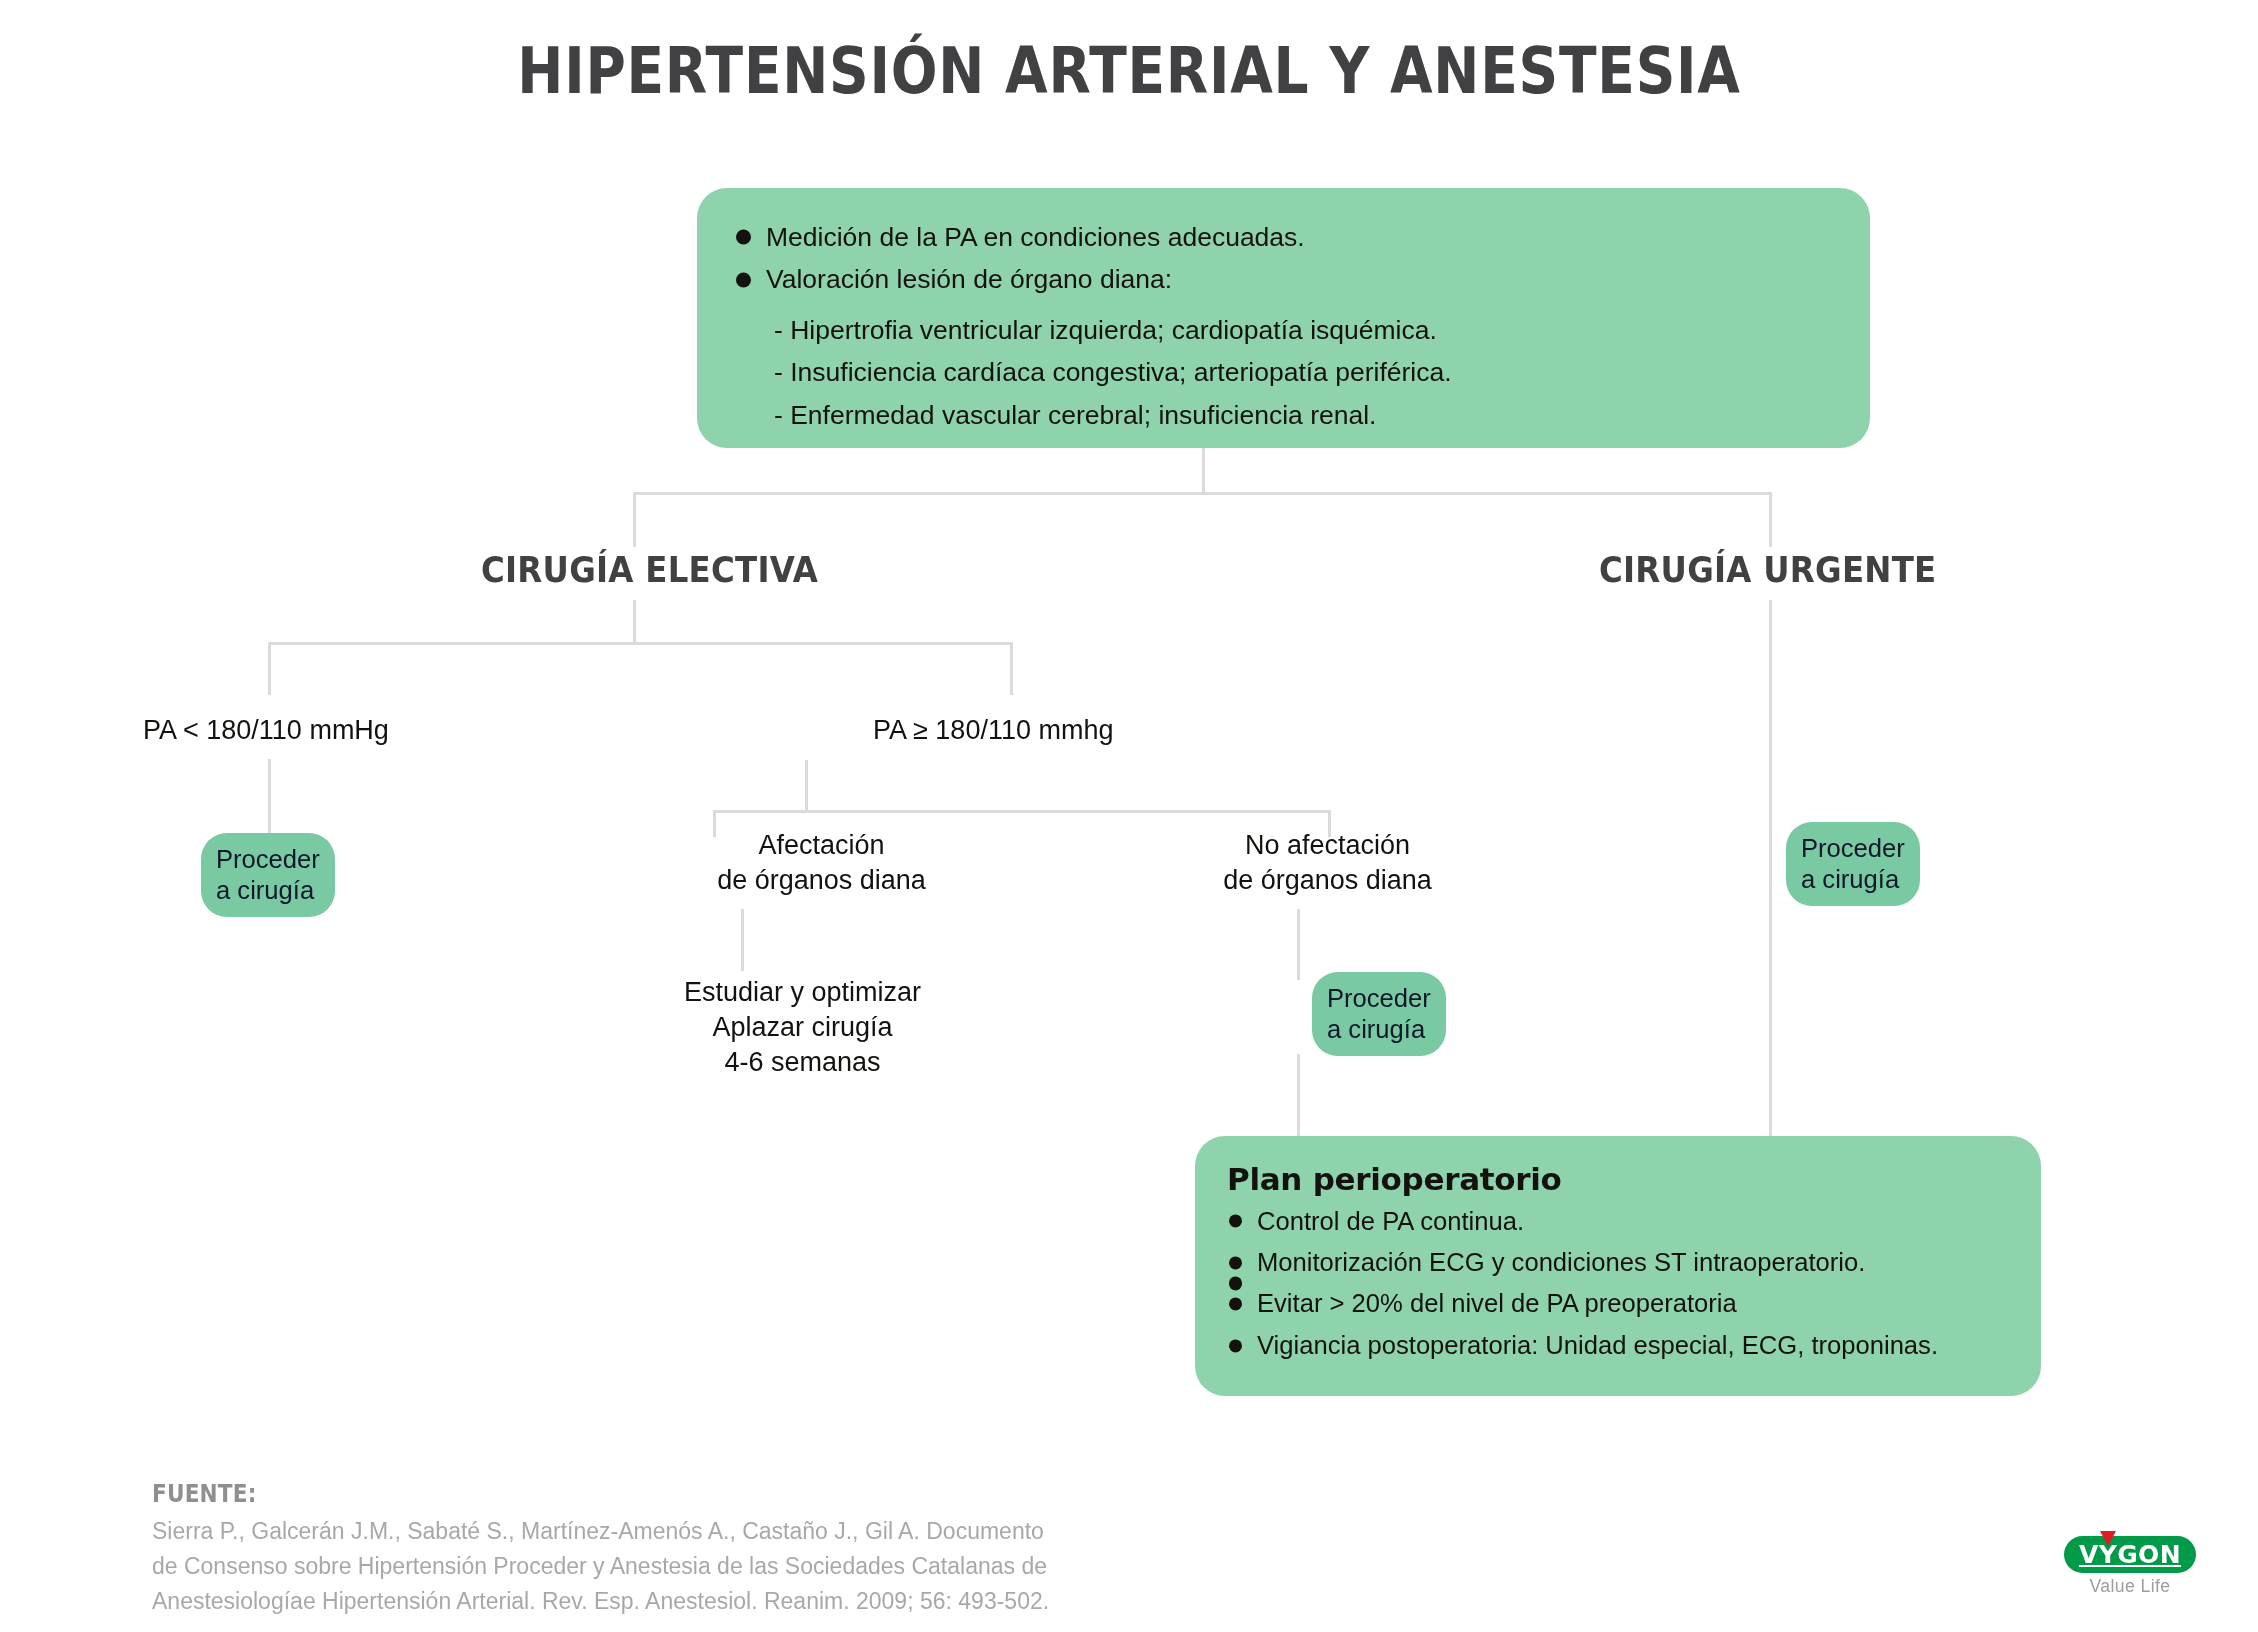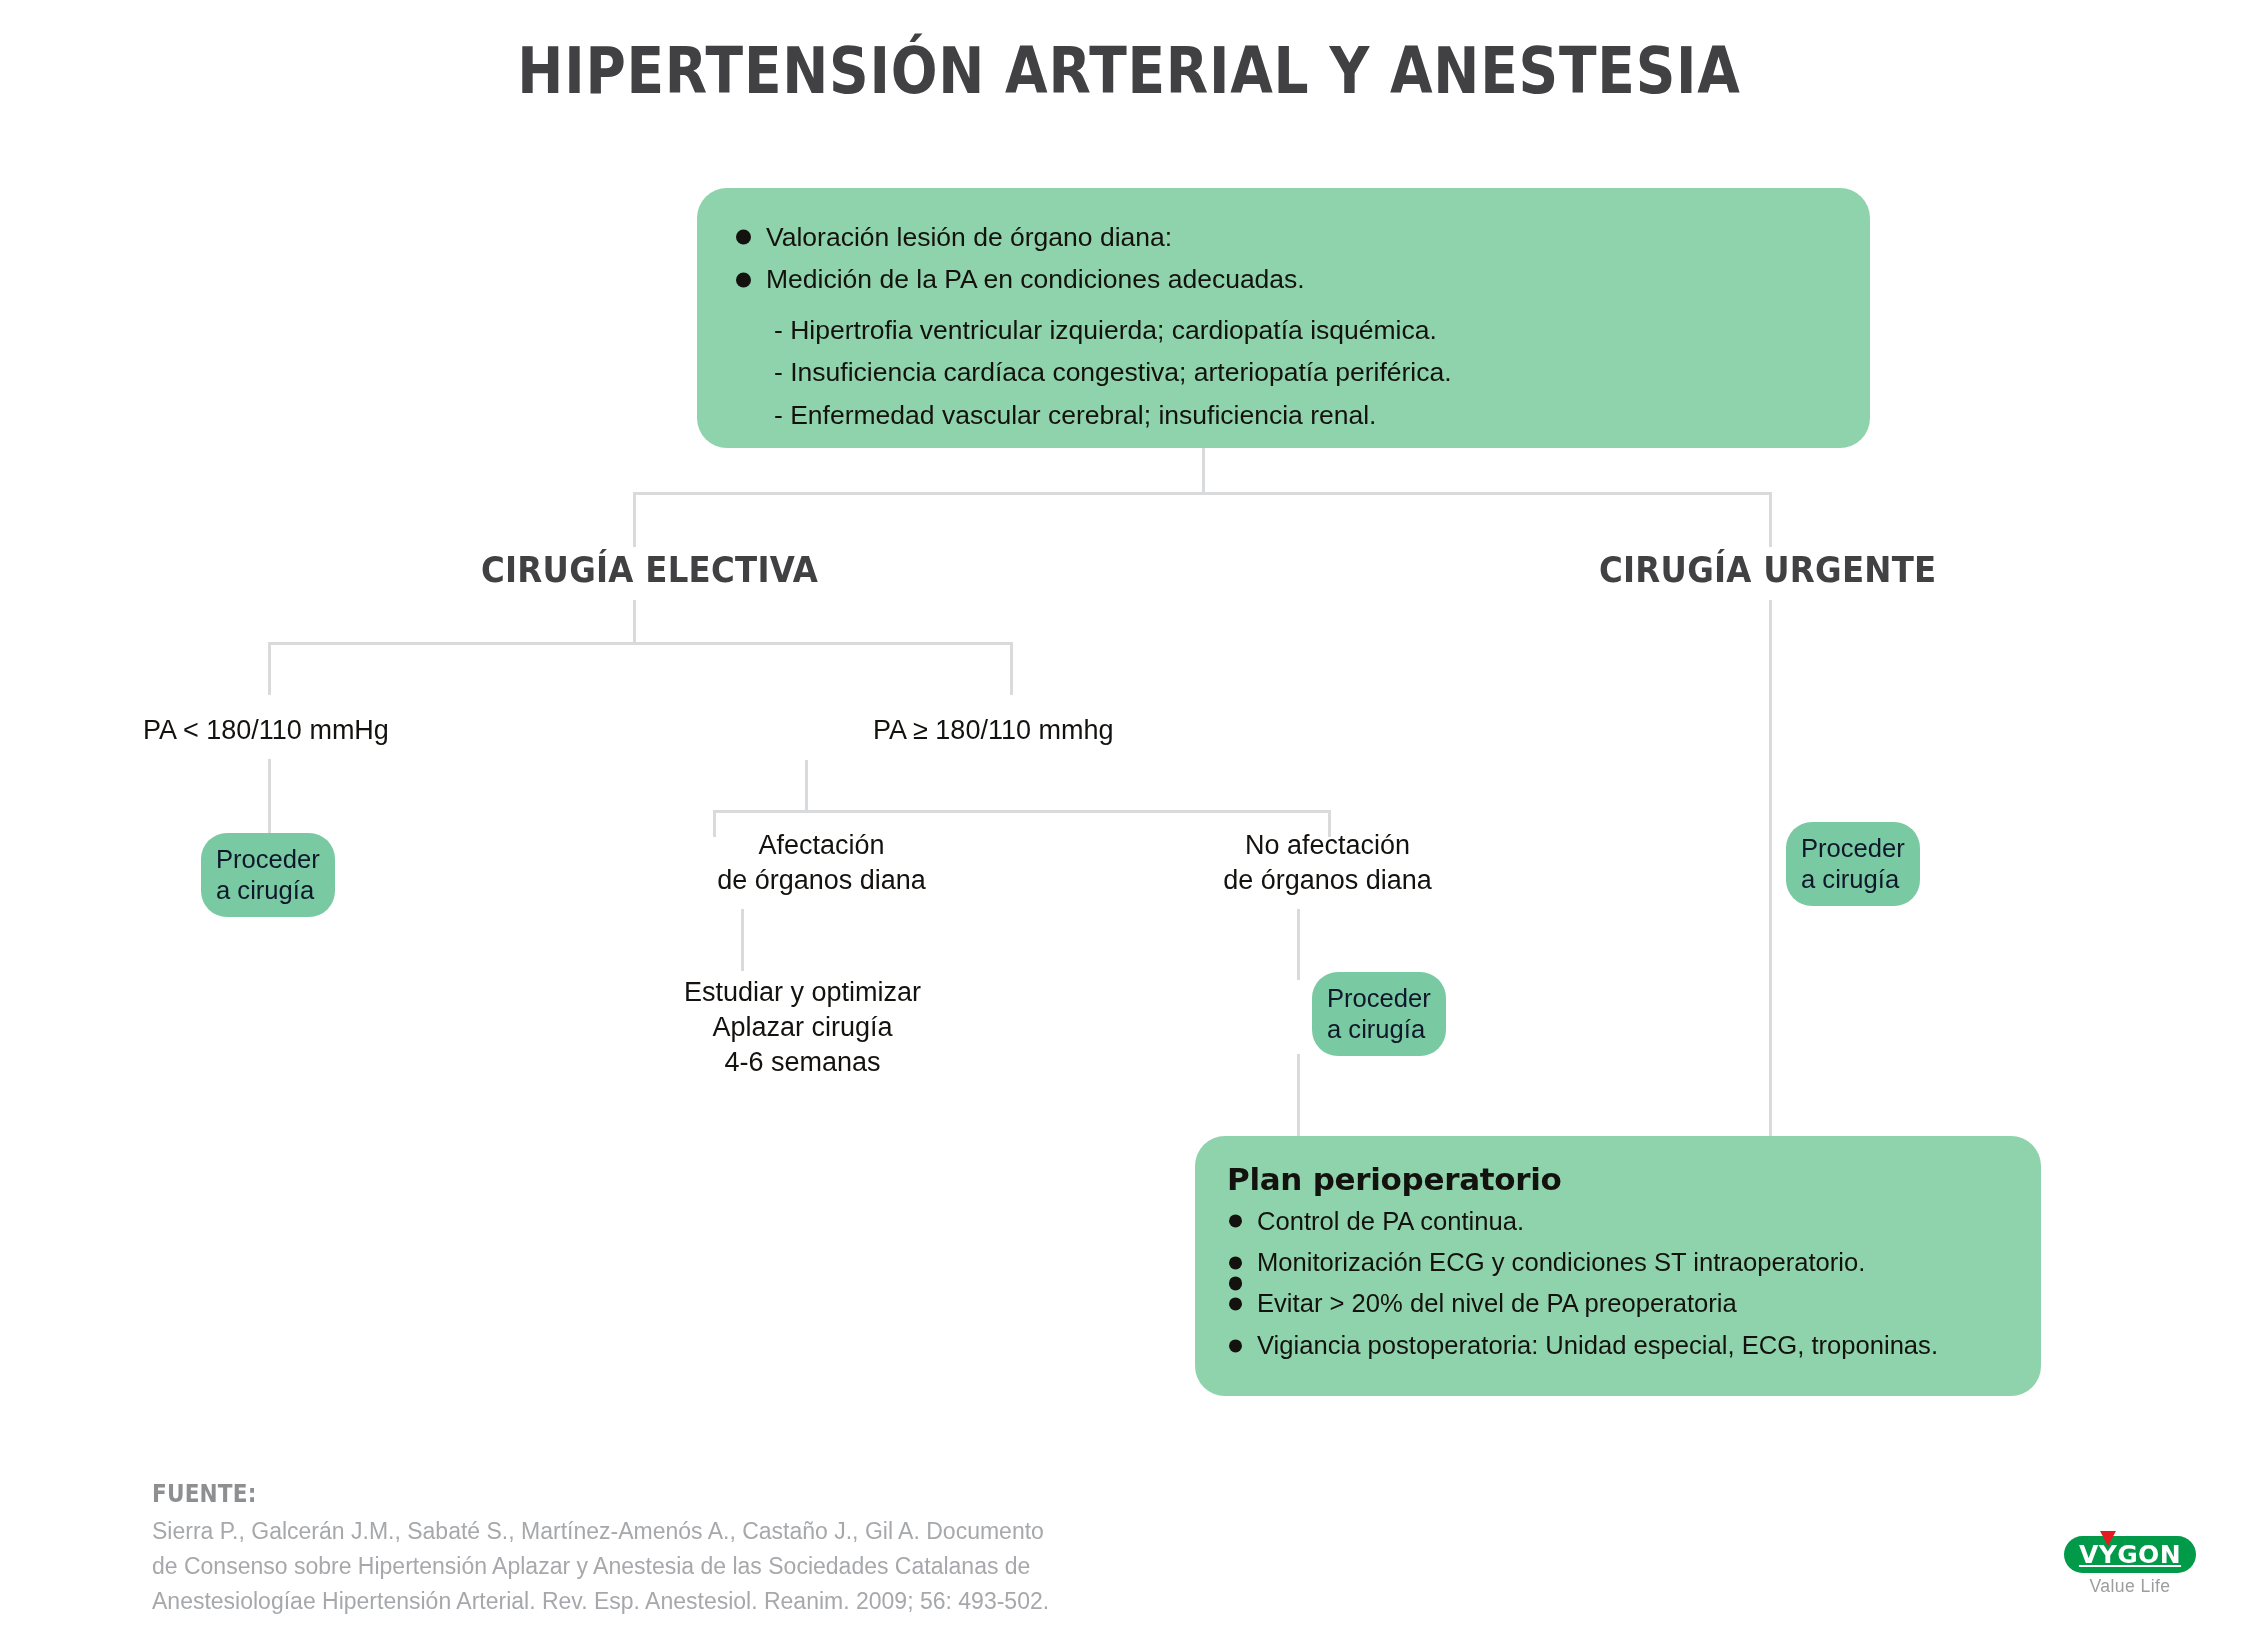--- a/index.html
+++ b/index.html
@@ -267,25 +267,25 @@
   <div class="line vline" style="left:1297px; top:909px; height:71px;"></div>
 
   <div class="line vline" style="left:1297px; top:1054px; height:84px;"></div>
 
   <div class="line vline" style="left:1769px; top:600px; height:538px;"></div>
 
   <div class="greenbox topbox">
     <ul class="blist">
       <li>
         <span class="dot"></span>
+        <span>Medición de la PA en condiciones adecuadas.</span>
+      </li>
+      <li>
+        <span class="dot"></span>
         <span>Valoración lesión de órgano diana:</span>
-      </li>
-      <li>
-        <span class="dot"></span>
-        <span>Medición de la PA en condiciones adecuadas.</span>
       </li>
     </ul>
     <ul class="sublist">
       <li>- Hipertrofia ventricular izquierda; cardiopatía isquémica.</li>
       <li>- Insuficiencia cardíaca congestiva; arteriopatía periférica.</li>
       <li>- Enfermedad vascular cerebral; insuficiencia renal.</li>
     </ul>
   </div>
 
   <div class="branch-head branch-elective">CIRUGÍA ELECTIVA</div>
@@ -346,21 +346,21 @@
       <li>
         <span class="dot"></span>
         <span>Vigiancia postoperatoria: Unidad especial, ECG, troponinas.</span>
       </li>
     </ul>
   </div>
 
   <div class="fuente-title">FUENTE:</div>
   <div class="fuente-body">
     <div>Sierra P., Galcerán J.M., Sabaté S., Martínez-Amenós A., Castaño J., Gil A. Documento</div>
-    <div>de Consenso sobre Hipertensión Aplazar y Anestesia de las Sociedades Catalanas de</div>
+    <div>de Consenso sobre Hipertensión Proceder y Anestesia de las Sociedades Catalanas de</div>
     <div>Anestesiologíae Hipertensión Arterial. Rev. Esp. Anestesiol. Reanim. 2009; 56: 493-502.</div>
   </div>
 
   <div class="logo">
     <div class="logo-pill"></div>
     <div class="logo-drop"></div>
     <div class="logo-text">VYGON</div>
     <div class="logo-tag">Value Life</div>
   </div>
 

